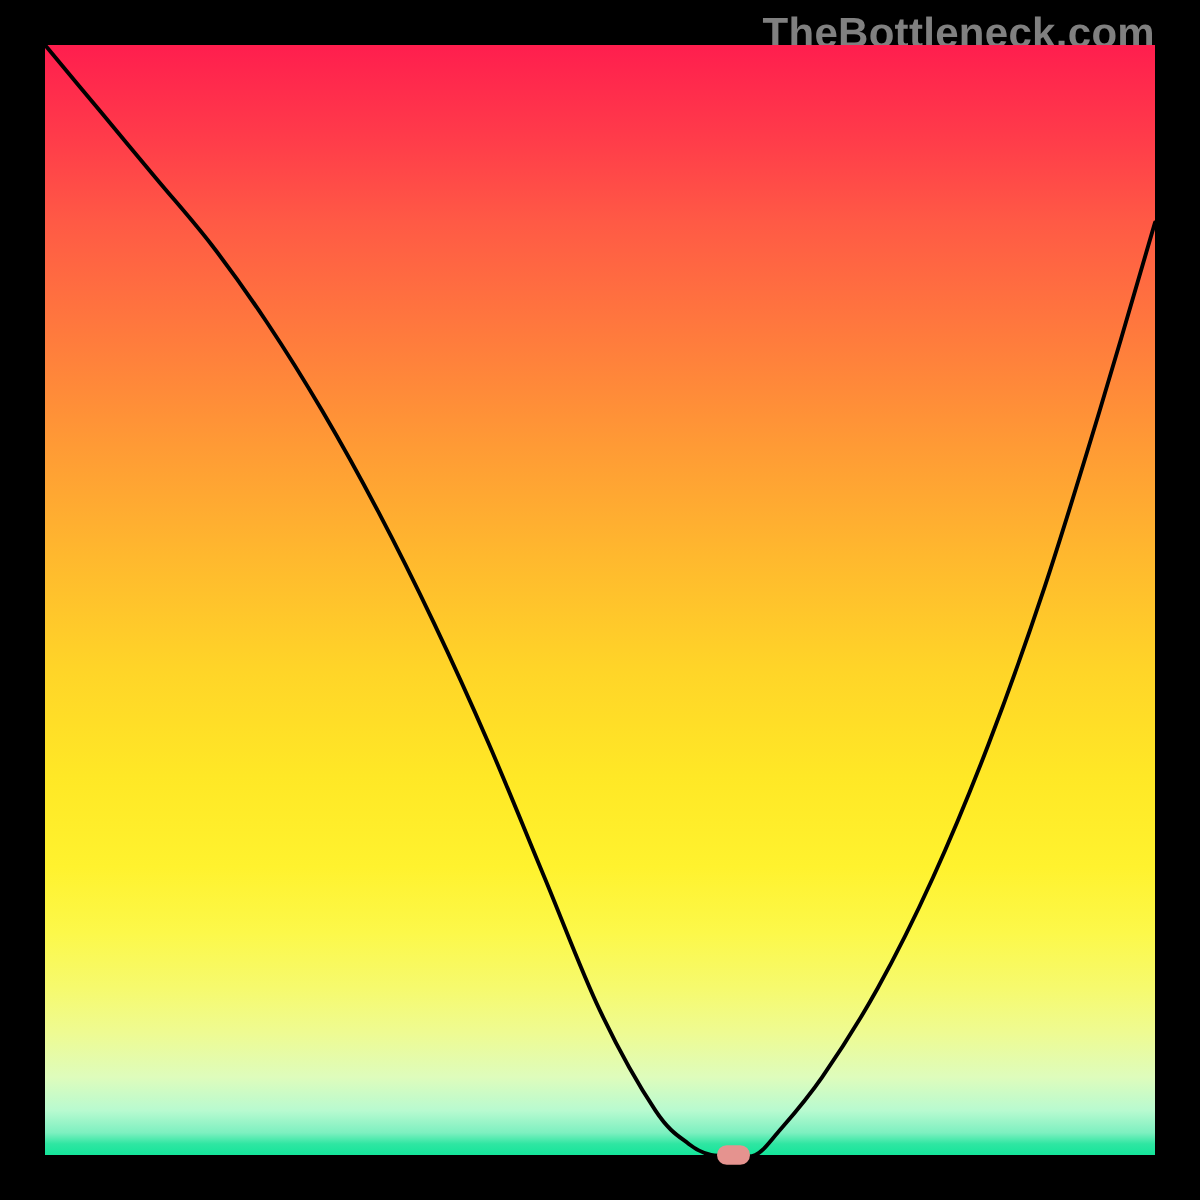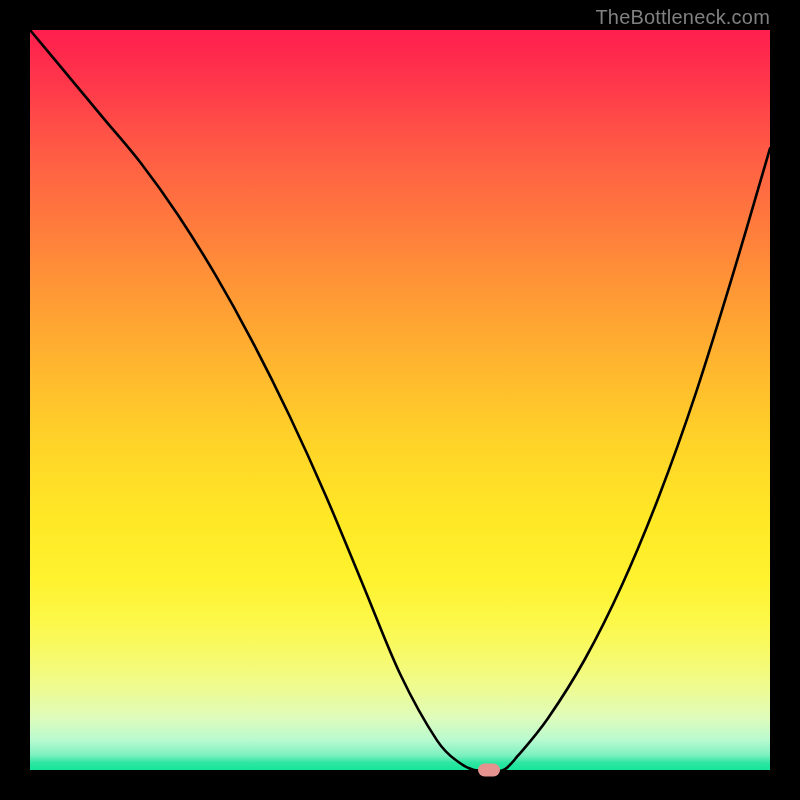--- a/index.html
+++ b/index.html
@@ -42,22 +42,22 @@
       #7df0c0 98%,
       #2fe6a2 99%,
       #14e59a 100%
     );
   }
   .watermark {
     position: absolute;
     top: 6px;
     right: 30px;
     font-family: Arial, Helvetica, sans-serif;
-    font-size: 20px;
-    font-weight: 400;
+    font-size: 28px;
+    font-weight: 700;
     color: #808080;
     letter-spacing: 0.2px;
   }
   svg.curve {
     position: absolute;
     left: 0;
     top: 0;
     width: 740px;
     height: 740px;
     pointer-events: none;

